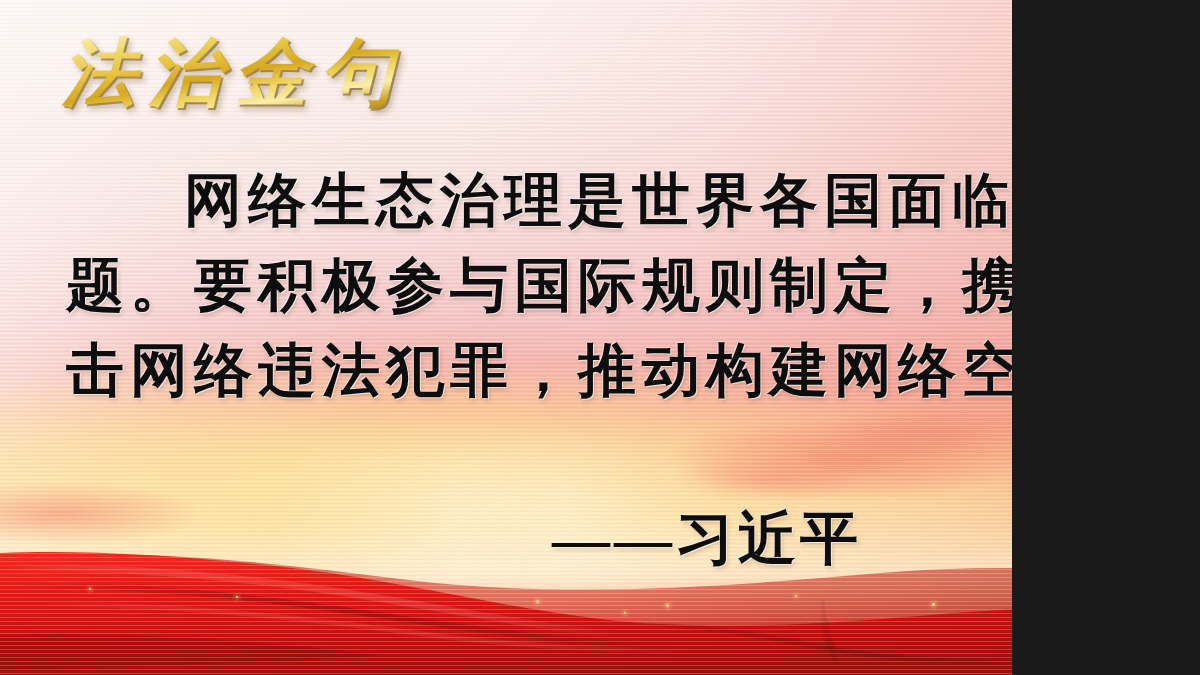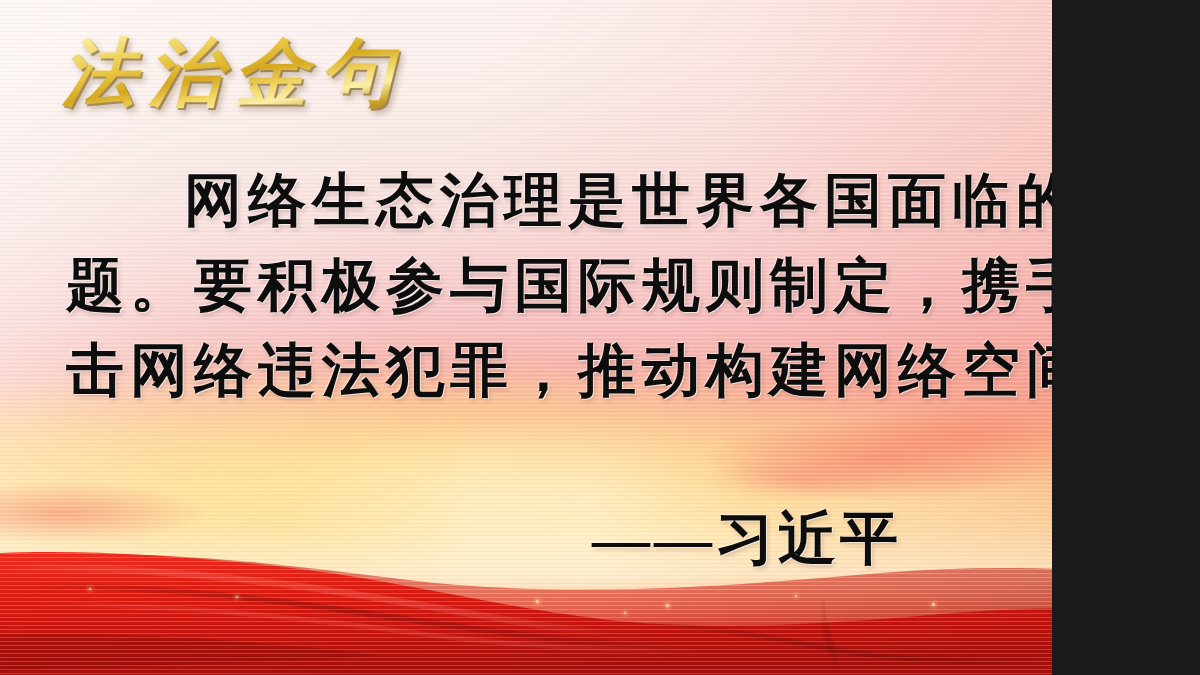--- a/index.html
+++ b/index.html
@@ -7,21 +7,20 @@
     padding: 0;
     background: #1a1a1a;
   }
   #slide {
     position: relative;
     width: 1012px;
     height: 675px;
     overflow: hidden;
     font-family: "Liberation Serif", "DejaVu Serif", serif;
     background: #f7eeea;
-    padding-left: 40px;
   }
 
   
   .bg-layer { position: absolute; inset: 0; pointer-events: none; }
 
   
   .bg-base {
     background:
       linear-gradient(to bottom,
         #fbf3f1 0%,

